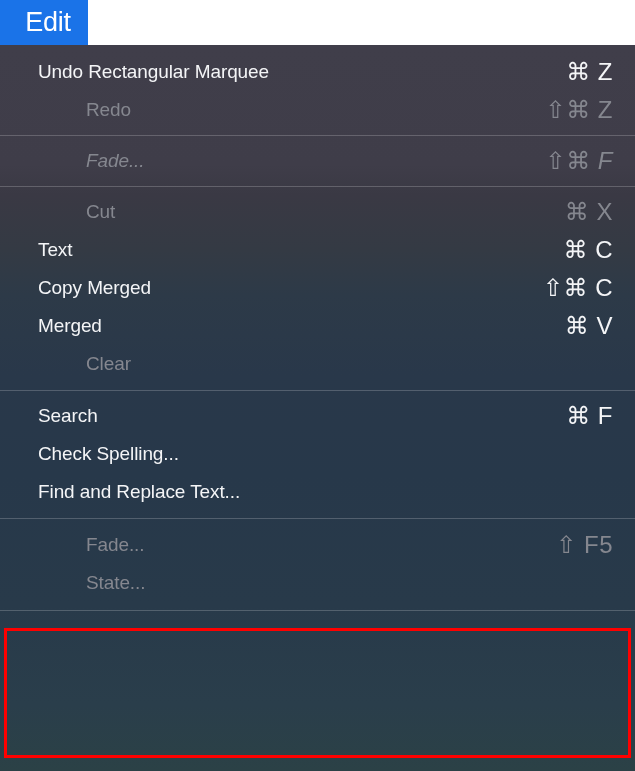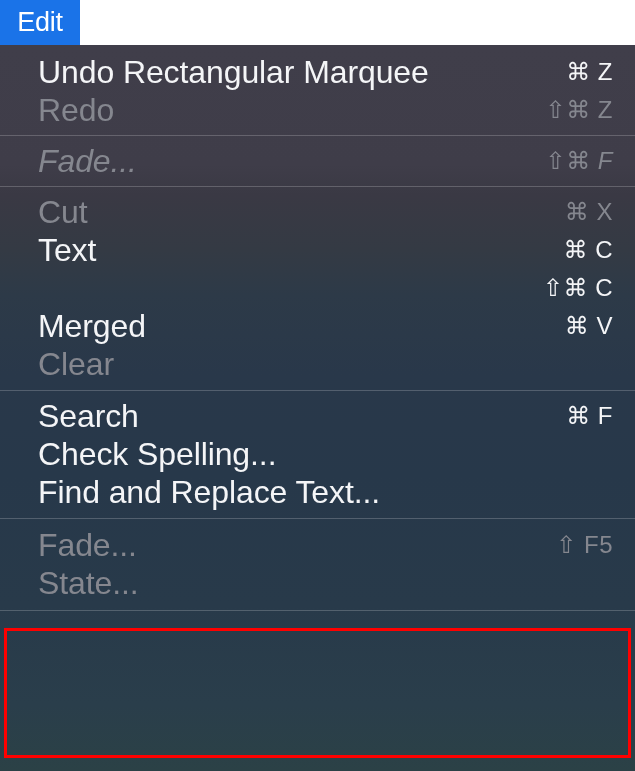--- a/index.html
+++ b/index.html
@@ -37,20 +37,21 @@
     position: absolute;
     left: 0; top: 0;
     width: 80px;
     height: 45px;
     background: #1a73e8;
     color: #ffffff;
     font-size: 27px;
     line-height: 45px;
     text-align: center;
     letter-spacing: -0.2px;
+    padding-left: 8px;
   }
 
   
   #menu-panel {
     position: absolute;
     left: 0;
     top: 45px;
     width: 635px;
     height: 726px;
     background: linear-gradient(to bottom,
@@ -70,37 +71,37 @@
   .menu-item {
     position: relative;
     height: 38px;
     display: flex;
     align-items: center;
     padding: 0 20px 0 38px;
     box-sizing: border-box;
     white-space: nowrap;
   }
   .menu-item .label {
-    font-size: 32px;
+    font-size: 19px;
     line-height: 38px;
     letter-spacing: -0.1px;
   }
   .menu-item .shortcut {
     position: absolute;
     right: 22px;
     top: 0;
     font-size: 24px;
     line-height: 38px;
     letter-spacing: 0.5px;
     white-space: nowrap;
   }
   .menu-item.enabled .label,
   .menu-item.enabled .shortcut { color: #f4f5f7; }
   .menu-item.disabled .label,
-  .menu-item.disabled .shortcut { color: #85878f; }
+  .menu-item.disabled .shortcut { color: #85878f; margin-left: 48px; }
 
   .submenu-arrow {
     position: absolute;
     right: 23px;
     top: 50%;
     transform: translateY(-50%);
     width: 0; height: 0;
     border-left: 12px solid #f4f5f7;
     border-top: 9px solid transparent;
     border-bottom: 9px solid transparent;
@@ -171,20 +172,21 @@
     <div class="group" id="group-clipboard">
       <div class="menu-item disabled">
         <span class="label">Cut</span>
         <span class="shortcut">⌘ X</span>
       </div>
       <div class="menu-item enabled">
         <span class="label">Text</span>
         <span class="shortcut">⌘ C</span>
       </div>
       <div class="menu-item enabled">
+        <span class="label">Copy Merged</span>
         <span class="shortcut">⇧⌘ C</span>
       </div>
       <div class="menu-item enabled">
         <span class="label">Merged</span>
         <span class="shortcut">⌘ V</span>
       </div>
       <div class="menu-item disabled">
         <span class="label">Clear</span>
         <span class="shortcut"></span>
       </div>

